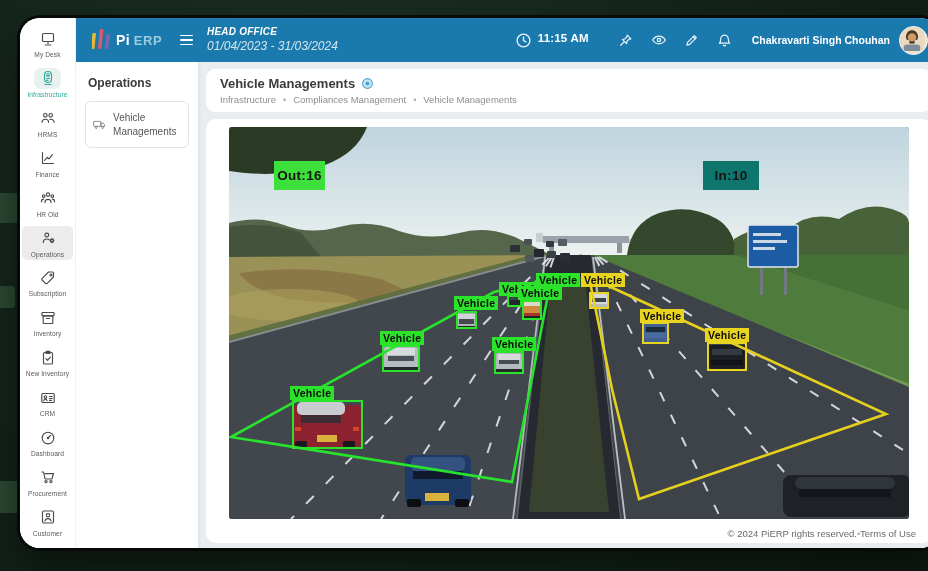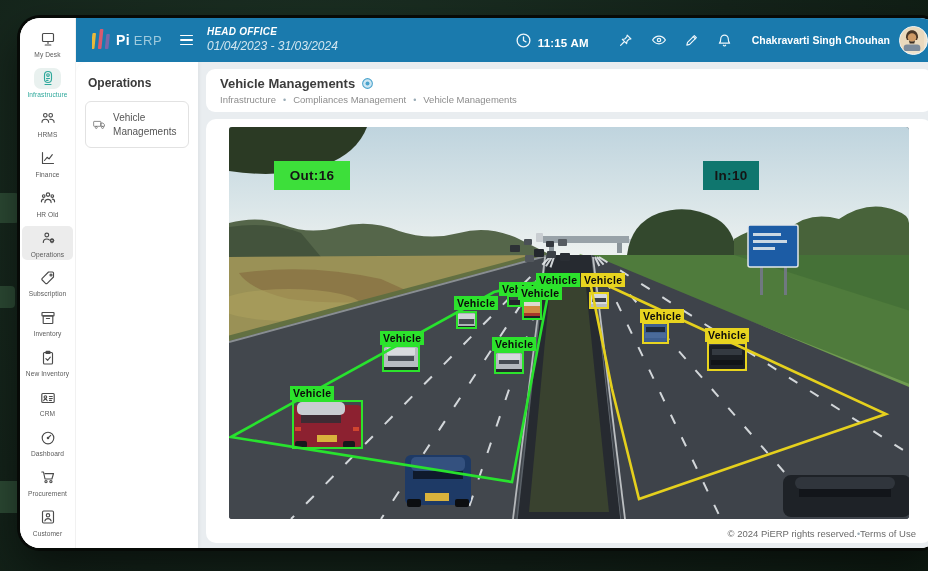--- a/index.html
+++ b/index.html
@@ -28,30 +28,30 @@
   .rail-item.active .lab{color:#2fa99c;}
   .rail-item.selected{background:#ececec;border-radius:5px;margin:0 2px;}
   svg.ic{stroke:#4b4b4b;fill:none;stroke-width:1.15;stroke-linecap:round;stroke-linejoin:round;}
   .active svg.ic{stroke:#2fa99c;}
 
   
   .header{position:absolute;left:56px;top:0;right:0;height:44px;background:#1a7aad;z-index:5;
     display:flex;align-items:center;padding:0 12px 0 16px;box-sizing:border-box;}
   .logo{display:flex;align-items:center;gap:4px;margin-right:14px;cursor:pointer;}
   .brand-pi{font-size:14px;font-weight:700;color:#fff;letter-spacing:.3px;}
-  .brand-erp{font-size:13px;font-weight:400;color:#9ecadd;letter-spacing:.5px;}
+  .brand-erp{font-size:13px;font-weight:700;color:#9ecadd;letter-spacing:.5px;}
   .burger{display:flex;flex-direction:column;gap:2.6px;margin:0 14px 0 4px;cursor:pointer;}
   .burger i{display:block;width:13px;height:1.9px;background:#fff;border-radius:1px;}
   .office{line-height:1.25;}
   .office-name{font-size:10px;font-weight:700;color:#fff;letter-spacing:.2px;font-style:italic;}
   .office-dates{font-size:12px;font-style:italic;color:#d2e6f0;}
   .hdr-right{margin-left:auto;display:flex;align-items:center;gap:9px;}
   .hdr-ic{width:24px;height:24px;display:flex;align-items:center;justify-content:center;cursor:pointer;}
   svg.hic{stroke:#ecf5fa;fill:none;stroke-width:1.25;stroke-linecap:round;stroke-linejoin:round;}
-  .time-chip{display:flex;align-items:flex-end;gap:6px;margin-right:16px;}
+  .time-chip{display:flex;align-items:flex-start;gap:6px;margin-right:16px;}
   .time-txt{font-size:11.5px;font-weight:700;color:#fff;letter-spacing:.2px;}
   .user-name{font-size:10.5px;font-weight:600;color:#fff;margin-left:6px;white-space:nowrap;}
   .avatar{width:27px;height:27px;border-radius:50%;overflow:hidden;border:1.5px solid #f2f6f8;background:#efe2cb;cursor:pointer;flex:none;}
 
   
   .subpanel{position:absolute;left:56px;top:44px;width:122px;bottom:0;background:#fff;z-index:4;
     border-radius:12px 0 0 0;box-shadow:1px 0 4px rgba(0,0,0,.06);}
   .sp-title{font-size:12px;font-weight:700;color:#3a3a3a;padding:14px 12px 11px;}
   .sp-card{margin:0 9px;border:1px solid #e2e2e2;border-radius:6px;padding:9px 7px;display:flex;gap:7px;align-items:center;cursor:pointer;}
   .sp-card .txt{font-size:10px;color:#555;line-height:1.35;}
@@ -471,21 +471,21 @@
             <div class="det-box" style="left: 153px; top: 218px; width: 38px; height: 27px; border-color: rgb(44, 227, 44);"></div>
             <div class="det-tag" style="left: 151px; top: 204px; background: rgb(44, 227, 44);">Vehicle</div>
             <div class="det-box" style="left: 63px; top: 273px; width: 71px; height: 49px; border-color: rgb(44, 227, 44);"></div>
             <div class="det-tag" style="left: 61px; top: 259px; background: rgb(44, 227, 44);">Vehicle</div>
             <div class="det-box" style="left: 360px; top: 165px; width: 20px; height: 17px; border-color: rgb(232, 212, 31);"></div>
             <div class="det-tag" style="left: 352px; top: 146px; background: rgb(232, 212, 31);">Vehicle</div>
             <div class="det-box" style="left: 413px; top: 195px; width: 27px; height: 22px; border-color: rgb(232, 212, 31);"></div>
             <div class="det-tag" style="left: 411px; top: 182px; background: rgb(232, 212, 31);">Vehicle</div>
             <div class="det-box" style="left: 478px; top: 215px; width: 40px; height: 29px; border-color: rgb(232, 212, 31);"></div>
             <div class="det-tag" style="left: 476px; top: 201px; background: rgb(232, 212, 31);">Vehicle</div>
-            <div class="counter" style="left: 45px; top: 34px; width: 76px; height: 29px; background: rgb(61, 223, 58);">Out:16</div>
+            <div class="counter" style="left: 45px; top: 34px; width: 51px; height: 29px; background: rgb(61, 223, 58);">Out:16</div>
             <div class="counter" style="left: 474px; top: 34px; width: 56px; height: 29px; background: #0f766e;">In:10</div>
           </div>
       </div>
 
       <div class="card-footer">
         <span>© 2024 PiERP rights reserved.</span>
         <span class="bc-sep">•</span>
         <span class="terms">Terms of Use</span>
       </div>
     </div>

